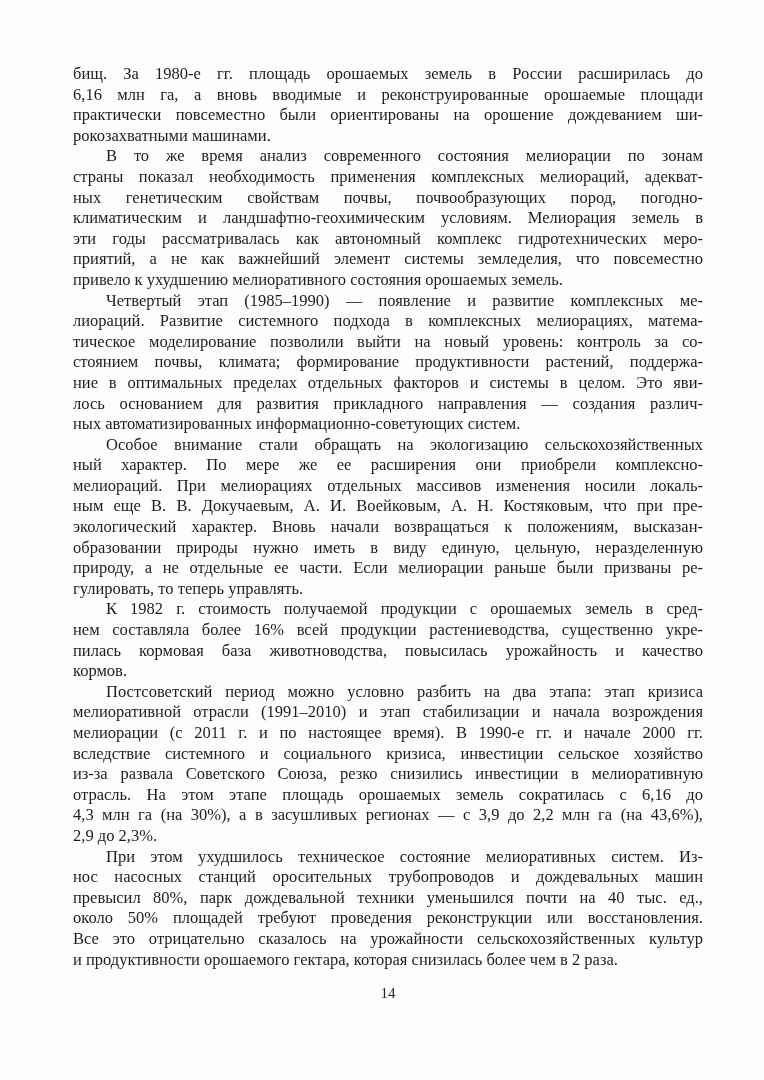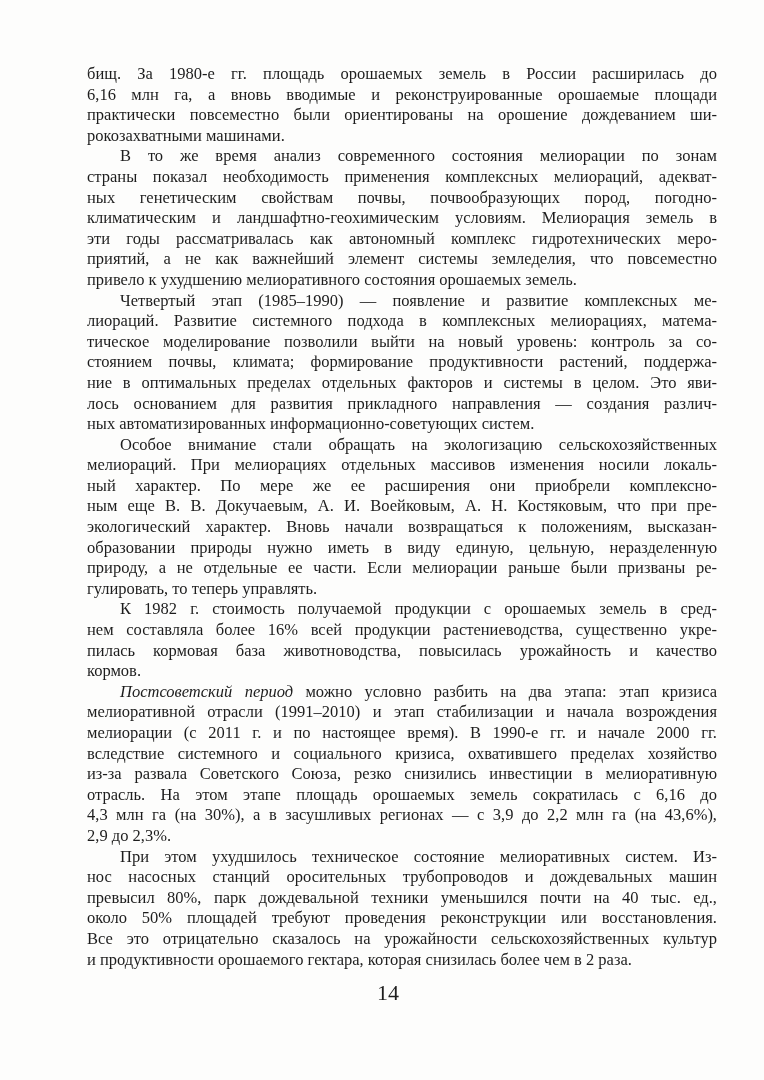--- a/index.html
+++ b/index.html
@@ -17,47 +17,45 @@
     width: 764px;
     height: 1080px;
     background: #fdfdfc;
     box-sizing: border-box;
     padding: 64px 61px 0 73px;
     font-family: "Liberation Serif", "DejaVu Serif", serif;
     color: #1d1d1d;
   }
   .text-block {
     width: 630px;
-    margin-left: 14px;
   }
   .para {
     font-size: 16.5px;
     line-height: 20.6px;
     margin: 0;
   }
   .line {
     text-align: justify;
     text-align-last: justify;
     white-space: normal;
     overflow: hidden;
   }
   .line.last {
     text-align-last: left;
     font-family: Liberation Serif, serif;
   }
   .para.indent .line:first-child {
     text-indent: 33px;
   }
   .em {
-    font-style: italic;
   }
   .page-number {
     margin-top: 13px;
     text-align: center;
-    font-size: 22px;
+    font-size: 15px;
     line-height: 20.6px;
     color: #1d1d1d;
   }
 </style>
 </head>
 <body>
 
 <div class="page">
   <div class="text-block">
       <div class="para">
@@ -79,39 +77,39 @@
         <div class="line"><span>Четвертый этап (1985–1990) — появление и развитие комплексных ме-</span></div>
         <div class="line"><span>лиораций. Развитие системного подхода в комплексных мелиорациях, матема-</span></div>
         <div class="line"><span>тическое моделирование позволили выйти на новый уровень: контроль за со-</span></div>
         <div class="line"><span>стоянием почвы, климата; формирование продуктивности растений, поддержа-</span></div>
         <div class="line"><span>ние в оптимальных пределах отдельных факторов и системы в целом. Это яви-</span></div>
         <div class="line"><span>лось основанием для развития прикладного направления — создания различ-</span></div>
         <div class="line last"><span>ных автоматизированных информационно-советующих систем.</span></div>
       </div>
       <div class="para indent">
         <div class="line"><span>Особое внимание стали обращать на экологизацию сельскохозяйственных</span></div>
+        <div class="line"><span>ный характер. По мере же ее расширения они приобрели комплексно-</span></div>
         <div class="line"><span>мелиораций. При мелиорациях отдельных массивов изменения носили локаль-</span></div>
-        <div class="line"><span>ный характер. По мере же ее расширения они приобрели комплексно-</span></div>
         <div class="line"><span>ным еще В. В. Докучаевым, А. И. Воейковым, А. Н. Костяковым, что при пре-</span></div>
         <div class="line"><span>экологический характер. Вновь начали возвращаться к положениям, высказан-</span></div>
         <div class="line"><span>образовании природы нужно иметь в виду единую, цельную, неразделенную</span></div>
         <div class="line"><span>природу, а не отдельные ее части. Если мелиорации раньше были призваны ре-</span></div>
         <div class="line last"><span>гулировать, то теперь управлять.</span></div>
       </div>
       <div class="para indent">
         <div class="line"><span>К 1982 г. стоимость получаемой продукции с орошаемых земель в сред-</span></div>
         <div class="line"><span>нем составляла более 16% всей продукции растениеводства, существенно укре-</span></div>
         <div class="line"><span>пилась кормовая база животноводства, повысилась урожайность и качество</span></div>
         <div class="line last"><span>кормов.</span></div>
       </div>
       <div class="para indent">
         <div class="line"><span class="em">Постсоветский период</span><span> можно условно разбить на два этапа: этап кризиса</span></div>
         <div class="line"><span>мелиоративной отрасли (1991–2010) и этап стабилизации и начала возрождения</span></div>
         <div class="line"><span>мелиорации (с 2011 г. и по настоящее время). В 1990-е гг. и начале 2000 гг.</span></div>
-        <div class="line"><span>вследствие системного и социального кризиса, охватившего пределах хозяйство</span></div>
+        <div class="line"><span>вследствие системного и социального кризиса, инвестиции сельское хозяйство</span></div>
         <div class="line"><span>из-за развала Советского Союза, резко снизились инвестиции в мелиоративную</span></div>
         <div class="line"><span>отрасль. На этом этапе площадь орошаемых земель сократилась с 6,16 до</span></div>
         <div class="line"><span>4,3 млн га (на 30%), а в засушливых регионах — с 3,9 до 2,2 млн га (на 43,6%),</span></div>
         <div class="line last"><span>2,9 до 2,3%.</span></div>
       </div>
       <div class="para indent">
         <div class="line"><span>При этом ухудшилось техническое состояние мелиоративных систем. Из-</span></div>
         <div class="line"><span>нос насосных станций оросительных трубопроводов и дождевальных машин</span></div>
         <div class="line"><span>превысил 80%, парк дождевальной техники уменьшился почти на 40 тыс. ед.,</span></div>
         <div class="line"><span>около 50% площадей требуют проведения реконструкции или восстановления.</span></div>

